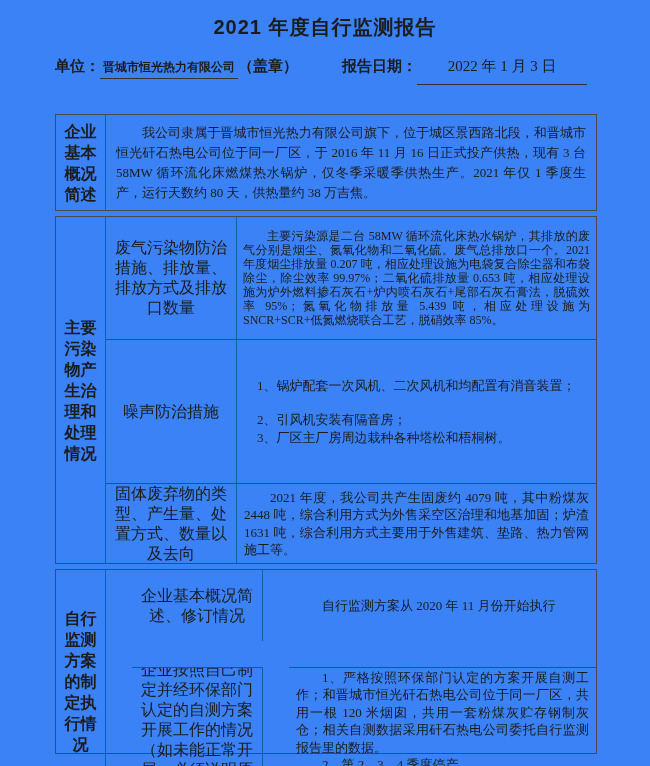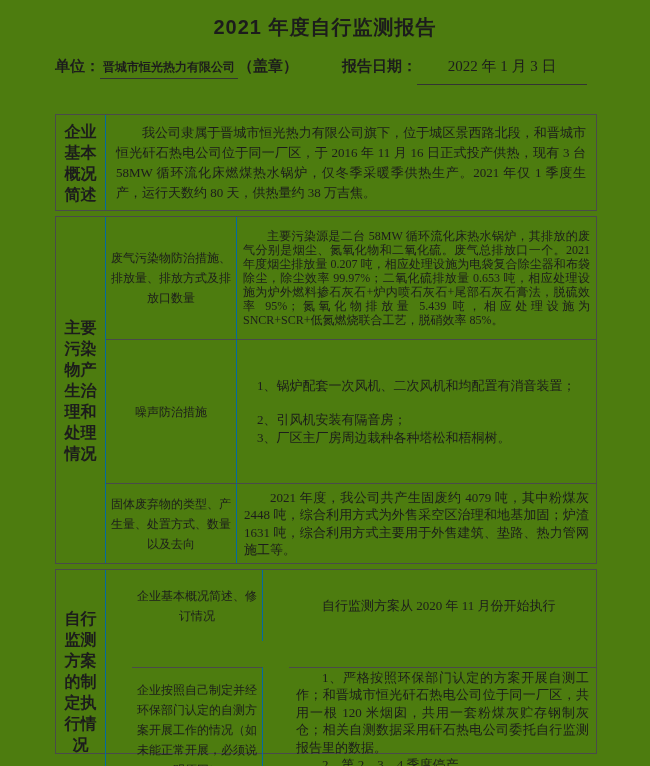--- a/index.html
+++ b/index.html
@@ -1,18 +1,18 @@
 <!DOCTYPE html>
 <html><head>
 <meta charset="utf-8">
 <style>
   html,body { margin:0; padding:0; background:#ffffff; }
   .page {
     width:650px; height:766px; box-sizing:border-box;
-    background:#4d7c0f; color:#1c1c1c; overflow:hidden;
+    background:#3b82f6; color:#1c1c1c; overflow:hidden;
     font-family:"Liberation Serif","DejaVu Serif",serif;
   }
   .title {
     margin:0; padding-top:13px; text-align:center;
     font-family:"Liberation Sans","DejaVu Sans",sans-serif;
     font-weight:bold; font-size:20px; line-height:28px; letter-spacing:1px;
   }
   .meta {
     display:flex; align-items:baseline;
     margin:15px 53px 0 55px; font-size:15px; font-weight:600; line-height:20px;
@@ -45,21 +45,21 @@
   .vlabel {
     grid-row:1 / -1; grid-column:1;
     display:flex; align-items:center; justify-content:center;
     font-family:"Liberation Sans","DejaVu Sans",sans-serif;
     font-weight:bold; font-size:16px; line-height:21px; text-align:center;
   }
   .vlabel .vtext { display:block; width:33px; word-break:break-all; }
 
   .label-cell {
     display:flex; align-items:center; justify-content:center;
-    text-align:center; font-size:12px; line-height:20px; padding:2px 4px;
+    text-align:center; font-size:16px; line-height:20px; padding:2px 4px;
   }
   .content-cell {
     display:flex; flex-direction:column; justify-content:center;
     font-size:13px; line-height:17.5px; text-align:justify;
     padding:2px 7px;
   }
   .content-cell p { margin:0; }
   .indent2 { text-indent:2em; }
   .indent1 { text-indent:1em; }
   .s1-content { line-height:20px; padding:4px 10px; }

